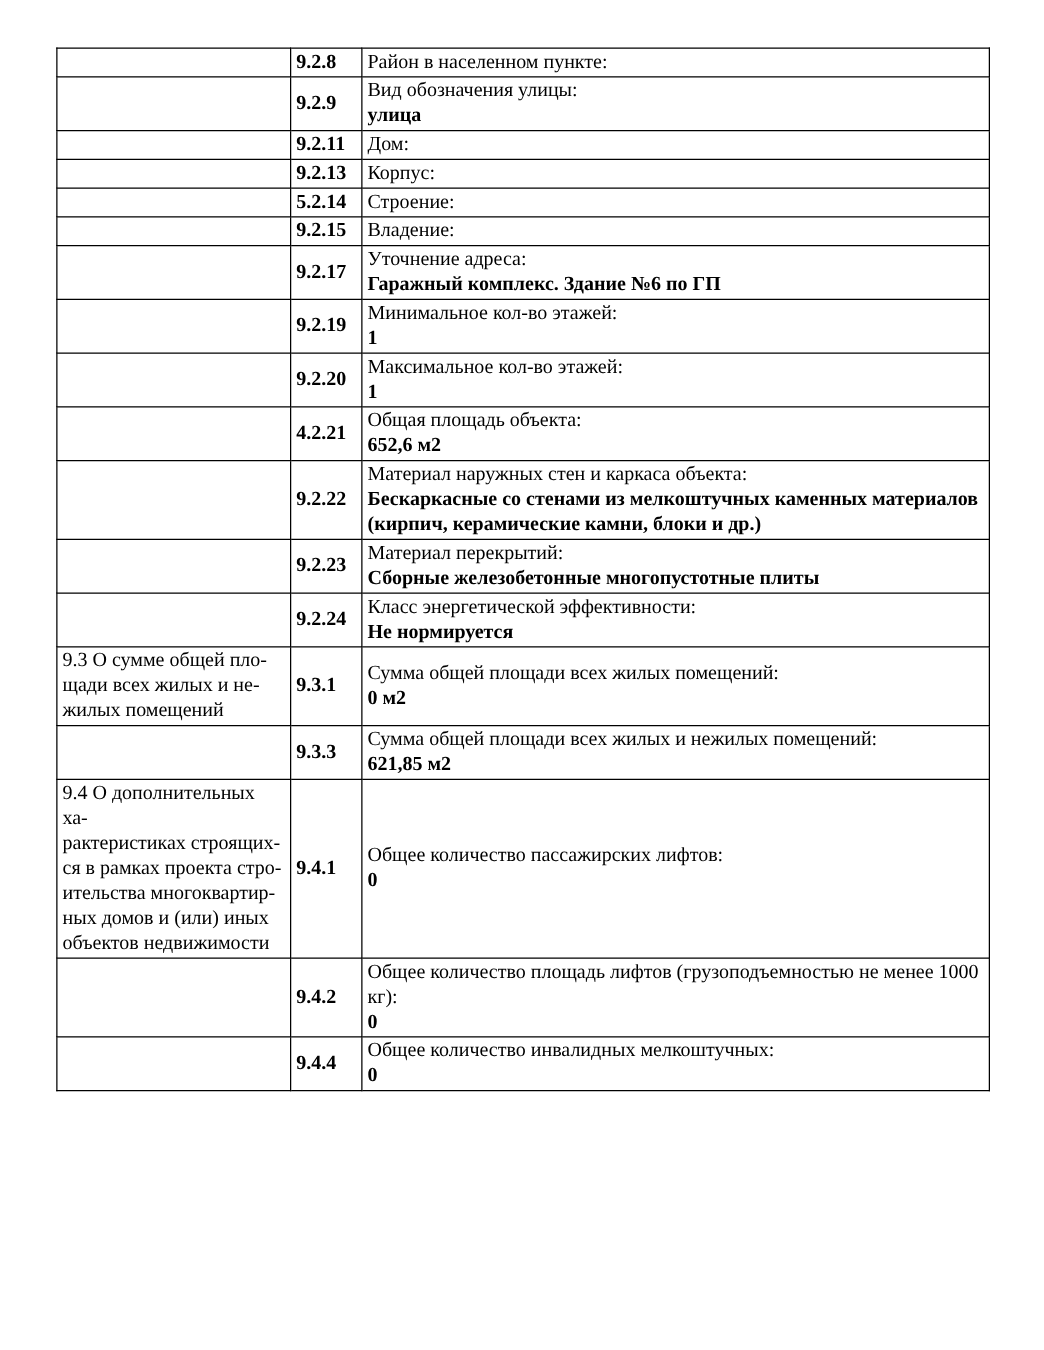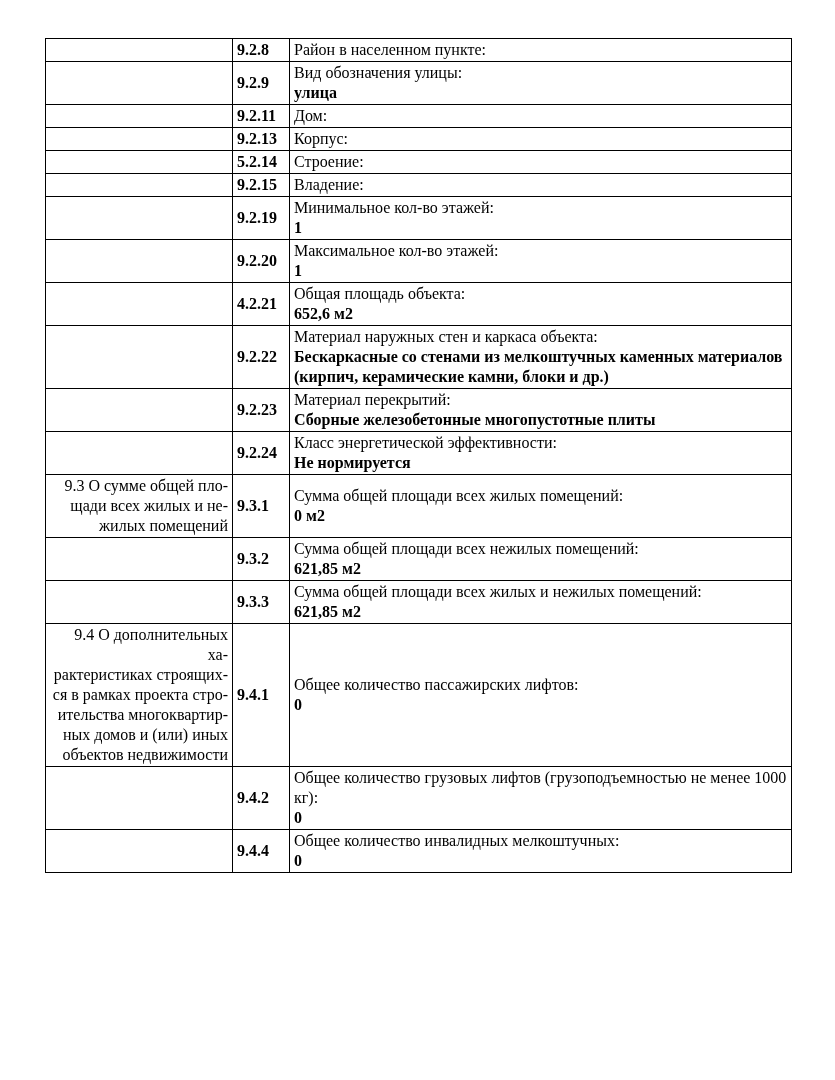--- a/index.html
+++ b/index.html
@@ -25,21 +25,20 @@
   table.decl-table td {
     border: 1px solid #000000;
     padding: 1px 4px;
     vertical-align: middle;
     line-height: 1.25;
     overflow-wrap: break-word;
   }
   td.col-section {
     width: 178px;
     vertical-align: top;
-    text-align: right;
   }
   td.col-code {
     width: 48px;
     font-weight: bold;
   }
   .section-text {
     white-space: pre-line;
   }
   .field-value {
     font-weight: bold;
@@ -125,20 +124,32 @@
     <td class="col-code">
       <span>9.2.15</span>
     </td>
     <td class="col-content">
       <div class="field-label">Владение:</div>
       <div class="field-value"></div>
     </td>
   </tr>
 
 
+  <tr>
+    <td class="col-section">
+      <span class="section-text"></span>
+    </td>
+    <td class="col-code">
+      <span>9.2.17</span>
+    </td>
+    <td class="col-content">
+      <div class="field-label">Уточнение адреса:</div>
+      <div class="field-value">Гаражный комплекс. Здание №6 по ГП</div>
+    </td>
+  </tr>
 
 
   <tr>
     <td class="col-section">
       <span class="section-text"></span>
     </td>
     <td class="col-code">
       <span>9.2.19</span>
     </td>
     <td class="col-content">
@@ -220,32 +231,20 @@
     </td>
     <td class="col-code">
       <span>9.3.1</span>
     </td>
     <td class="col-content">
       <div class="field-label">Сумма общей площади всех жилых помещений:</div>
       <div class="field-value">0 м2</div>
     </td>
   </tr>
 
-  <tr>
-    <td class="col-section">
-      <span class="section-text"></span>
-    </td>
-    <td class="col-code">
-      <span>9.3.2</span>
-    </td>
-    <td class="col-content">
-      <div class="field-label">Сумма общей площади всех нежилых помещений:</div>
-      <div class="field-value">621,85 м2</div>
-    </td>
-  </tr>
 
   <tr>
     <td class="col-section">
       <span class="section-text"></span>
     </td>
     <td class="col-code">
       <span>9.3.3</span>
     </td>
     <td class="col-content">
       <div class="field-label">Сумма общей площади всех жилых и нежилых помещений:</div>
@@ -272,21 +271,21 @@
   </tr>
 
   <tr>
     <td class="col-section">
       <span class="section-text"></span>
     </td>
     <td class="col-code">
       <span>9.4.2</span>
     </td>
     <td class="col-content">
-      <div class="field-label">Общее количество грузовых лифтов (грузоподъемностью не менее 1000 кг):</div>
+      <div class="field-label">Общее количество площадь лифтов (грузоподъемностью не менее 1000 кг):</div>
       <div class="field-value">0</div>
     </td>
   </tr>
 
 
   <tr>
     <td class="col-section">
       <span class="section-text"></span>
     </td>
     <td class="col-code">

